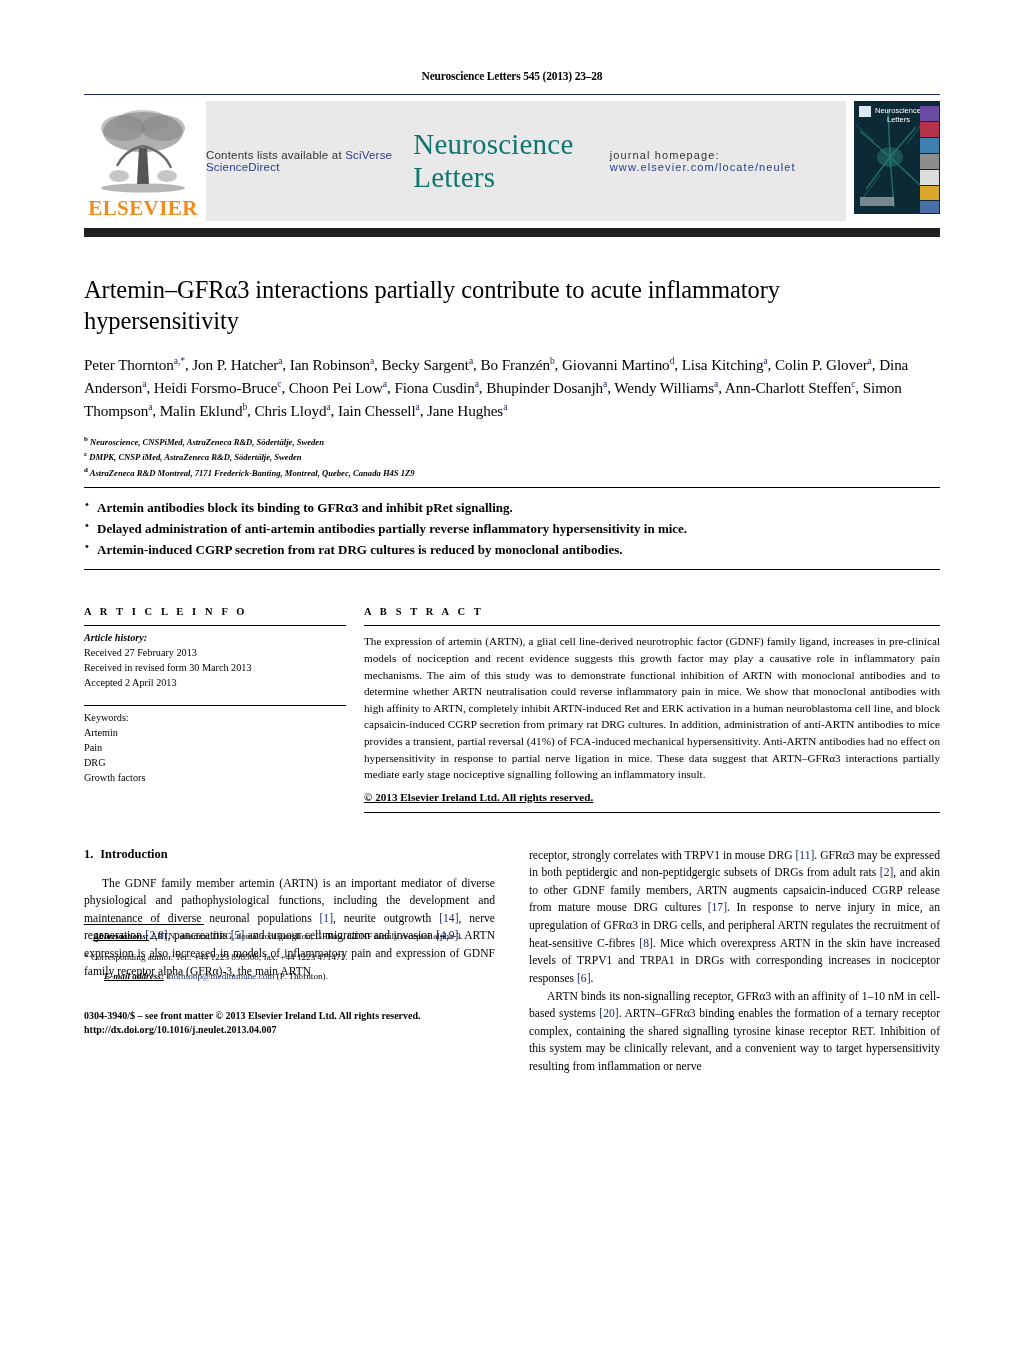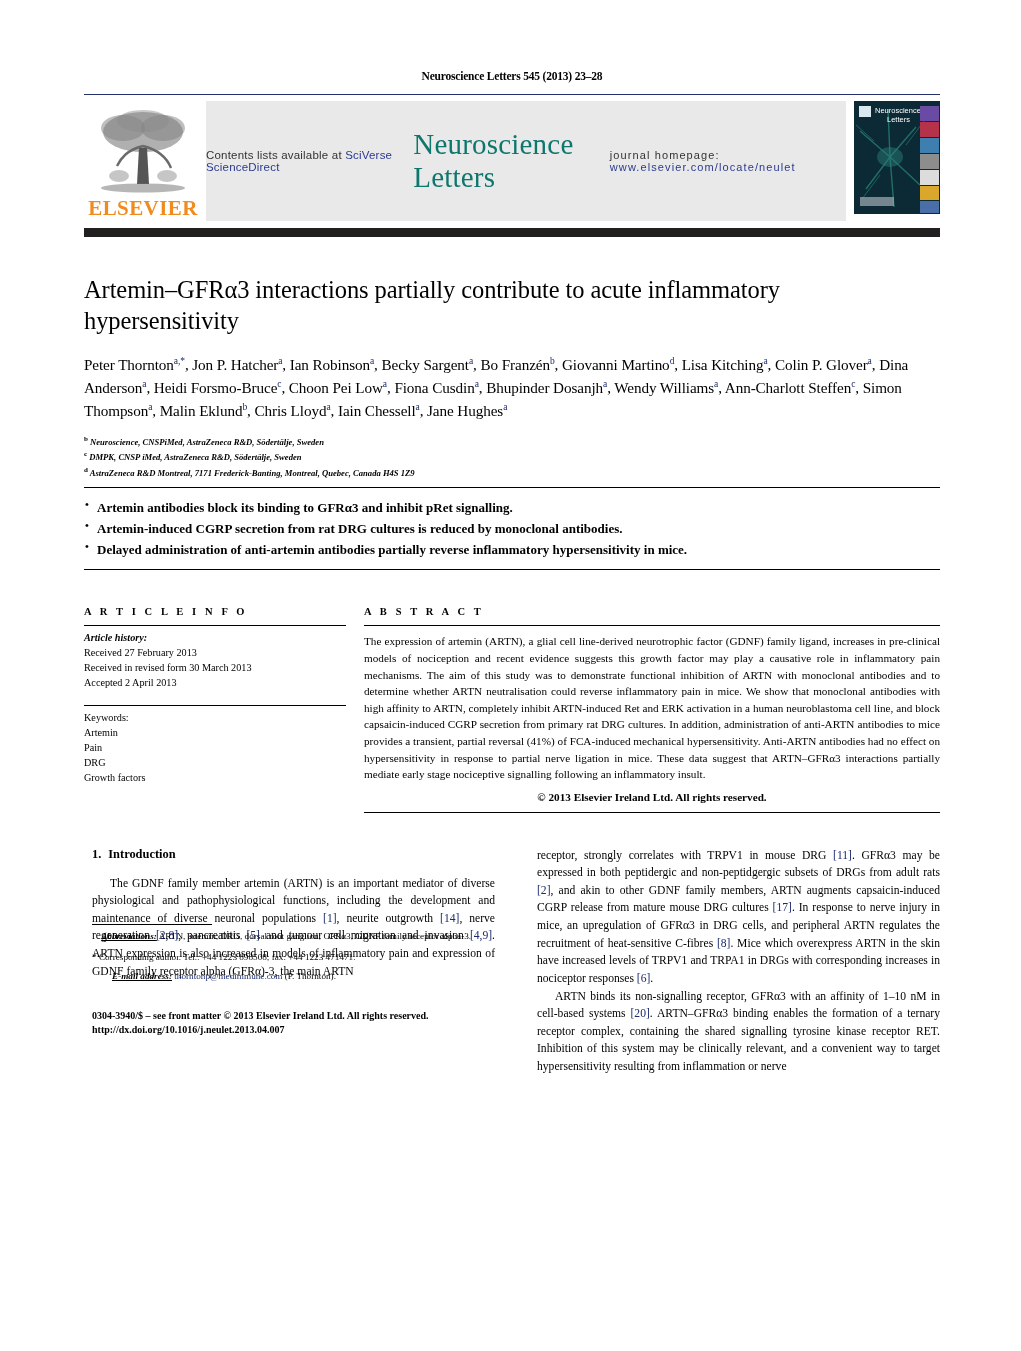--- a/index.html
+++ b/index.html
@@ -171,33 +171,34 @@
 
   .abs-rule { border-top: 1.4px solid #000; margin-top: 8px; }
   .abs-body {
     font-size: 11.2px;
     line-height: 1.48;
     text-align: justify;
     padding-top: 7px;
   }
   .abs-copy {
     font-size: 11.2px;
-    text-align: center;
+    text-align: left;
     font-weight: bold;
     padding-top: 8px;
+    text-decoration: underline;
   }
   .abs-rule-2 { border-top: 1.4px solid #000; margin-top: 9px; }
 
   
   .body-wrap {
     display: flex;
     margin-top: 34px;
     gap: 34px;
   }
-  .bcol { flex: 1 1 0; min-width: 0; position: relative; margin-left: 8px; }
+  .bcol { flex: 1 1 0; min-width: 0; position: relative; }
   .h2 {
     font-size: 12.4px;
     font-weight: bold;
     margin: 0 0 13px 0;
   }
   .h2 .num { margin-right: 7px; }
   .ptext {
     font-size: 11.6px;
     line-height: 1.52;
     text-align: justify;
@@ -297,22 +298,22 @@
 
   <div class="affils">
       <div><sup>b</sup> Neuroscience, CNSPiMed, AstraZeneca R&amp;D, Södertälje, Sweden</div>
       <div><sup>c</sup> DMPK, CNSP iMed, AstraZeneca R&amp;D, Södertälje, Sweden</div>
       <div><sup>d</sup> AstraZeneca R&amp;D Montreal, 7171 Frederick-Banting, Montreal, Quebec, Canada H4S 1Z9</div>
     </div>
 
   <div class="hl-rule-a"></div>
   <ul class="hl-list">
       <li>Artemin antibodies block its binding to GFRα3 and inhibit pRet signalling.</li>
+      <li>Delayed administration of anti-artemin antibodies partially reverse inflammatory hypersensitivity in mice.</li>
       <li>Artemin-induced CGRP secretion from rat DRG cultures is reduced by monoclonal antibodies.</li>
-      <li>Delayed administration of anti-artemin antibodies partially reverse inflammatory hypersensitivity in mice.</li>
     </ul>
   <div class="hl-rule-b"></div>
 
   <div class="ia-wrap">
 
     <div class="col-info">
       <div class="sec-head" style="margin-top:0">A R T I C L E    I N F O</div>
       <div class="info-rule"></div>
       <div class="info-block">
         <div class="lbl">Article history:</div>

